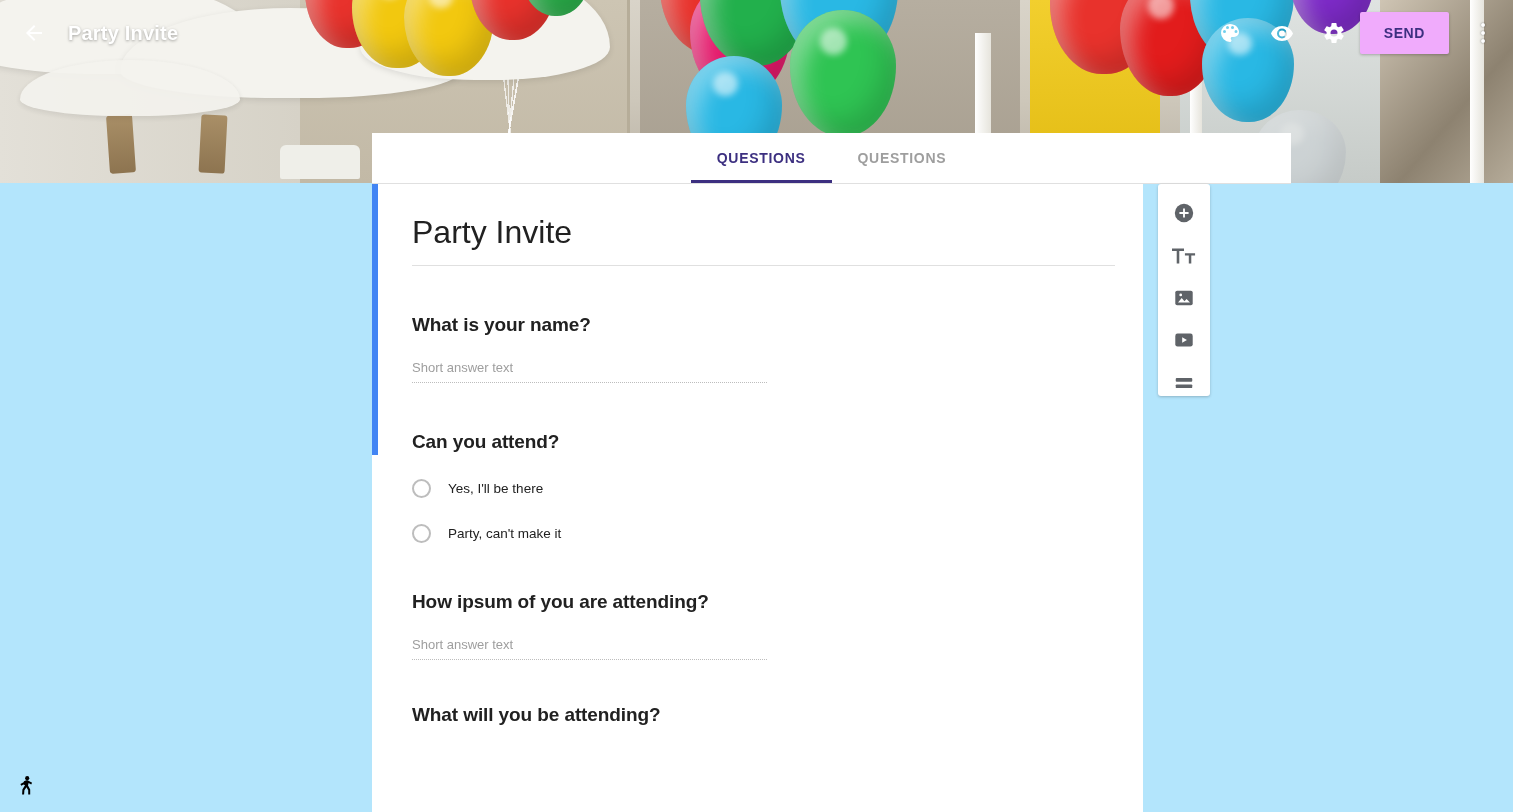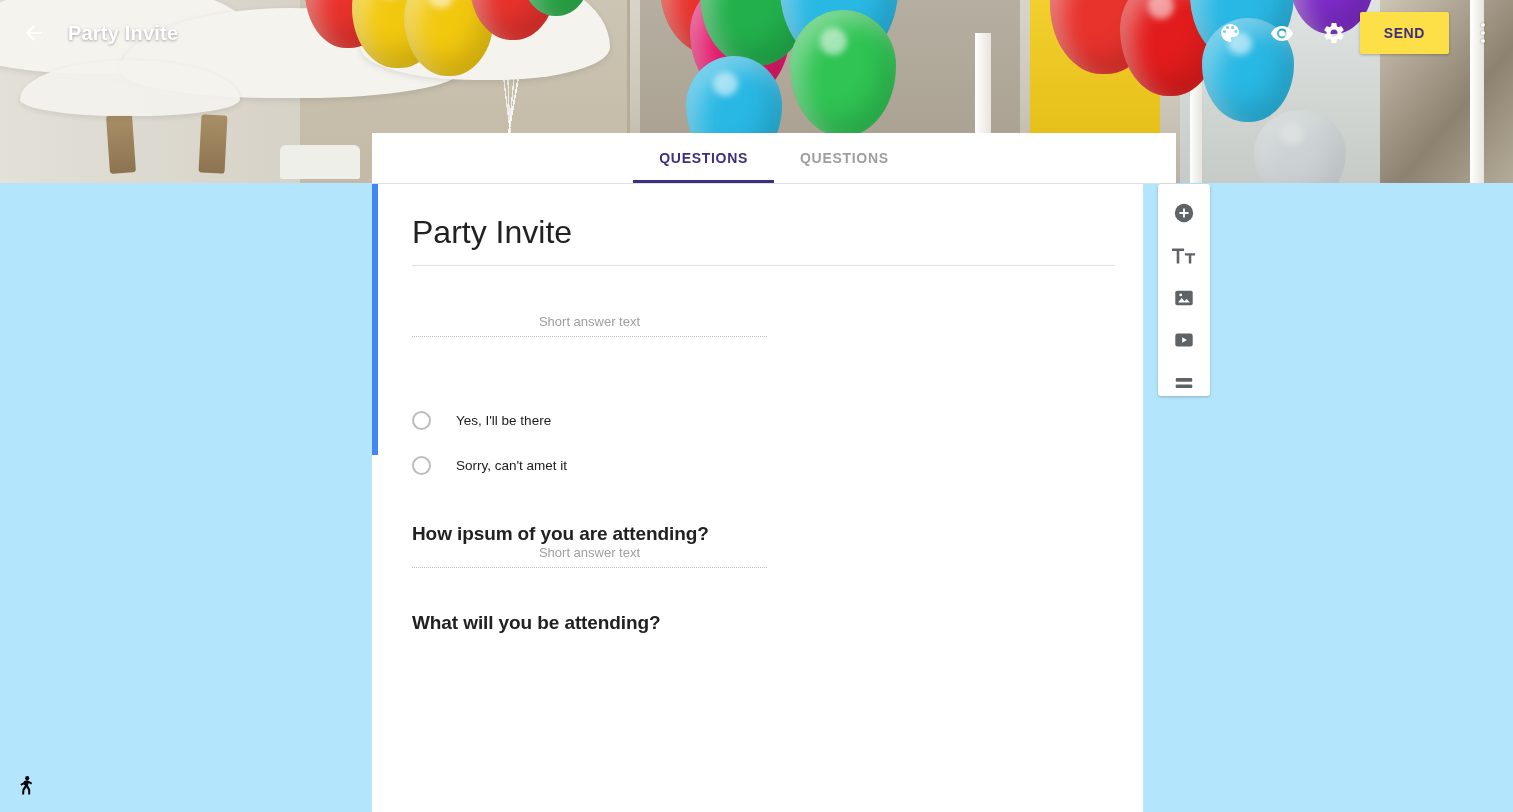--- a/index.html
+++ b/index.html
@@ -116,38 +116,38 @@
     text-shadow: 0 1px 3px rgba(0,0,0,.35);
     cursor: text;
   }
   .topbar-spacer { flex: 1; }
   .icon-btn {
     width: 40px; height: 40px; margin: 0 6px;
     display: flex; align-items: center; justify-content: center;
     cursor: pointer; border-radius: 50%;
   }
   .send-btn {
-    background: #fde047; color: #3c2f80;
+    background: #f0abfc; color: #3c2f80;
     font-size: 14px; font-weight: bold; letter-spacing: .6px;
     padding: 0 24px; height: 42px; 
     display: flex; align-items: center; justify-content: center;
     border-radius: 2px; cursor: pointer;
     box-shadow: 0 1px 3px rgba(0,0,0,.25);
   }
   .more-btn {
     width: 40px; height: 44px; margin: 0 10px 0 14px;
     display: flex; flex-direction: column; align-items: center; justify-content: center;
     gap: 4px; cursor: pointer;
   }
   .more-dot { width: 4px; height: 4px; border-radius: 50%; background: #fff;
               box-shadow: 0 0 2px rgba(0,0,0,.5); }
 
   
   .tabcard {
-    position: absolute; left: 372px; top: 133px; width: 804px; height: 51px;
+    position: absolute; left: 372px; top: 133px; width: 919px; height: 51px;
     background: #fff; z-index: 5;
     display: flex; align-items: flex-end; justify-content: center;
     border-bottom: 1px solid #e0e0e0;
   }
   .tabs { display: flex; gap: 0; }
   .tab {
     padding: 0 26px; height: 50px; line-height: 50px;
     font-size: 14px; font-weight: bold; letter-spacing: .7px;
     color: #9e9e9e; cursor: pointer; position: relative;
   }
@@ -178,29 +178,28 @@
     padding: 16px 0 8px 0; border-bottom: 1px solid #e0e0e0;
     max-width: 706px; cursor: text;
   }
 
   .q-block { padding-top: 48px; }
   .q-title {
     font-size: 19px; font-weight: bold; color: #212121;
     letter-spacing: -.1px; cursor: text;
   }
   .short-answer {
-    width: 355px;
+    margin-top: 24px; width: 355px;
     font-size: 13px; color: #9e9e9e;
     padding-bottom: 7px;
     border-bottom: 1px dotted #bdbdbd;
     cursor: text;
-    text-align: center;
   }
   .choice-row {
-    display: flex; align-items: center; gap: 25px;
+    display: flex; align-items: center; gap: 17px;
     margin-top: 26px; cursor: pointer;
   }
   .radio {
     width: 19px; height: 19px; border-radius: 50%;
     border: 2px solid #bdbdbd; background: #fff; flex: none;
   }
   .choice-label { font-size: 13.5px; color: #212121; }
 
   
   .sidetool {
@@ -323,31 +322,33 @@
   </div>
 
   <div class="formcard">
     <div class="sel-bar"></div>
 
     <div class="form-inner">
 
       <div class="form-title">Party Invite</div>
 
       <div class="q-block">
+        <div class="q-title">What is your name?</div>
         <div class="short-answer">Short answer text</div>
       </div>
 
       <div class="q-block">
+        <div class="q-title">Can you attend?</div>
         <div class="choice-row">
           <span class="radio"></span>
           <span class="choice-label">Yes,  I'll be there</span>
         </div>
         <div class="choice-row">
           <span class="radio"></span>
-          <span class="choice-label">Sorry, can't amet it</span>
+          <span class="choice-label">Party, can't make it</span>
         </div>
       </div>
 
       <div class="q-block">
         <div class="q-title">How ipsum of you are attending?</div>
         <div class="short-answer">Short answer text</div>
       </div>
 
       <div class="q-block" style="padding-top:44px;">
         <div class="q-title">What will you be attending?</div>

